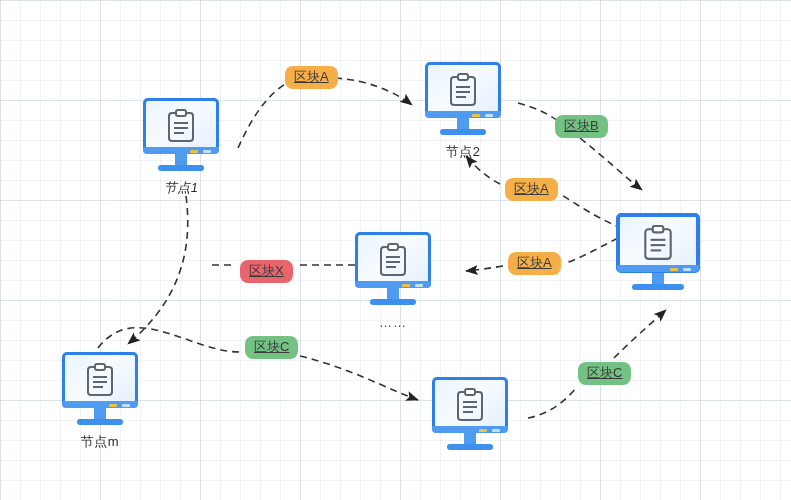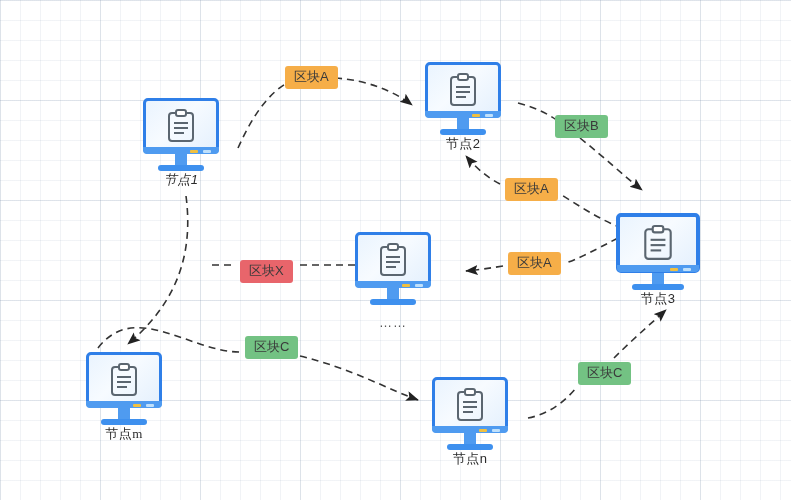--- a/index.html
+++ b/index.html
@@ -75,41 +75,43 @@
     border-radius: 3px;
     background: #3e90ee;
   }
   .node .clip {
     position: absolute;
     left: 50%;
     top: 50%;
     transform: translate(-50%, -50%);
   }
   .node .label {
+    margin-top: 8px;
     font-size: 13px;
     color: #2b2b2b;
     letter-spacing: 0.5px;
     white-space: nowrap;
   }
   .node .ellipsis {
     margin-top: 10px;
     font-size: 13px;
     color: #555;
     letter-spacing: 1px;
   }
   .node.big .screen { width: 84px; height: 60px; border-width: 4px; }
   .node.big .base { width: 52px; }
   .tag {
     position: absolute;
     padding: 4px 9px;
     font-size: 13px;
     color: #3a3a3a;
     white-space: nowrap;
     line-height: 1.15;
-    border-radius: 3px;
+    border-radius: 8px;
+    text-decoration: underline;
   }
   .tag.orange { background: #f6ae48; }
   .tag.green  { background: #73c283; }
   .tag.red    { background: #e8656b; }
 </style>
 </head>
 <body>
 
 <div id="canvas">
 
@@ -188,42 +190,41 @@
         <line x1="7" y1="14" x2="21" y2="14" stroke="#5b6670" stroke-width="2"></line>
         <line x1="7" y1="19" x2="21" y2="19" stroke="#5b6670" stroke-width="2"></line>
         <line x1="7" y1="24" x2="17" y2="24" stroke="#5b6670" stroke-width="2"></line>
       </svg>
       <div class="strip"></div>
       <div class="led1"></div>
       <div class="led2"></div>
     </div>
     <div class="neck"></div>
     <div class="base"></div>
-    <div class="label">节点3</div>
   </div>
 
   <div class="node" style="left:345px; top:232px;">
     <div class="screen">
       <svg class="clip" width="28" height="34" viewBox="0 0 28 34">
         <rect x="2" y="4" width="24" height="28" rx="3" fill="none" stroke="#5b6670" stroke-width="2"></rect>
         <rect x="9" y="1" width="10" height="6" rx="2" fill="#fff" stroke="#5b6670" stroke-width="2"></rect>
         <line x1="7" y1="14" x2="21" y2="14" stroke="#5b6670" stroke-width="2"></line>
         <line x1="7" y1="19" x2="21" y2="19" stroke="#5b6670" stroke-width="2"></line>
         <line x1="7" y1="24" x2="17" y2="24" stroke="#5b6670" stroke-width="2"></line>
       </svg>
       <div class="strip"></div>
       <div class="led1"></div>
       <div class="led2"></div>
     </div>
     <div class="neck"></div>
     <div class="base"></div>
     <div class="ellipsis">……</div>
   </div>
 
-  <div class="node" style="left:76px; top:352px;font-family:Liberation Serif, serif;">
+  <div class="node" style="left:52px; top:352px;">
     <div class="screen">
       <svg class="clip" width="28" height="34" viewBox="0 0 28 34">
         <rect x="2" y="4" width="24" height="28" rx="3" fill="none" stroke="#5b6670" stroke-width="2"></rect>
         <rect x="9" y="1" width="10" height="6" rx="2" fill="#fff" stroke="#5b6670" stroke-width="2"></rect>
         <line x1="7" y1="14" x2="21" y2="14" stroke="#5b6670" stroke-width="2"></line>
         <line x1="7" y1="19" x2="21" y2="19" stroke="#5b6670" stroke-width="2"></line>
         <line x1="7" y1="24" x2="17" y2="24" stroke="#5b6670" stroke-width="2"></line>
       </svg>
       <div class="strip"></div>
       <div class="led1"></div>
@@ -242,21 +243,20 @@
         <line x1="7" y1="14" x2="21" y2="14" stroke="#5b6670" stroke-width="2"></line>
         <line x1="7" y1="19" x2="21" y2="19" stroke="#5b6670" stroke-width="2"></line>
         <line x1="7" y1="24" x2="17" y2="24" stroke="#5b6670" stroke-width="2"></line>
       </svg>
       <div class="strip"></div>
       <div class="led1"></div>
       <div class="led2"></div>
     </div>
     <div class="neck"></div>
     <div class="base"></div>
-    <div class="label">节点n</div>
   </div>
 
   <div class="tag orange" style="left:285px; top:66px;">区块A</div>
   <div class="tag green" style="left:555px; top:115px;text-align:center;">区块B</div>
   <div class="tag orange" style="left:505px; top:178px;">区块A</div>
   <div class="tag orange" style="left:508px; top:252px;">区块A</div>
   <div class="tag red" style="left:240px; top:260px;">区块X</div>
   <div class="tag green" style="left:245px; top:336px;">区块C</div>
   <div class="tag green" style="left:578px; top:362px;">区块C</div>
 

